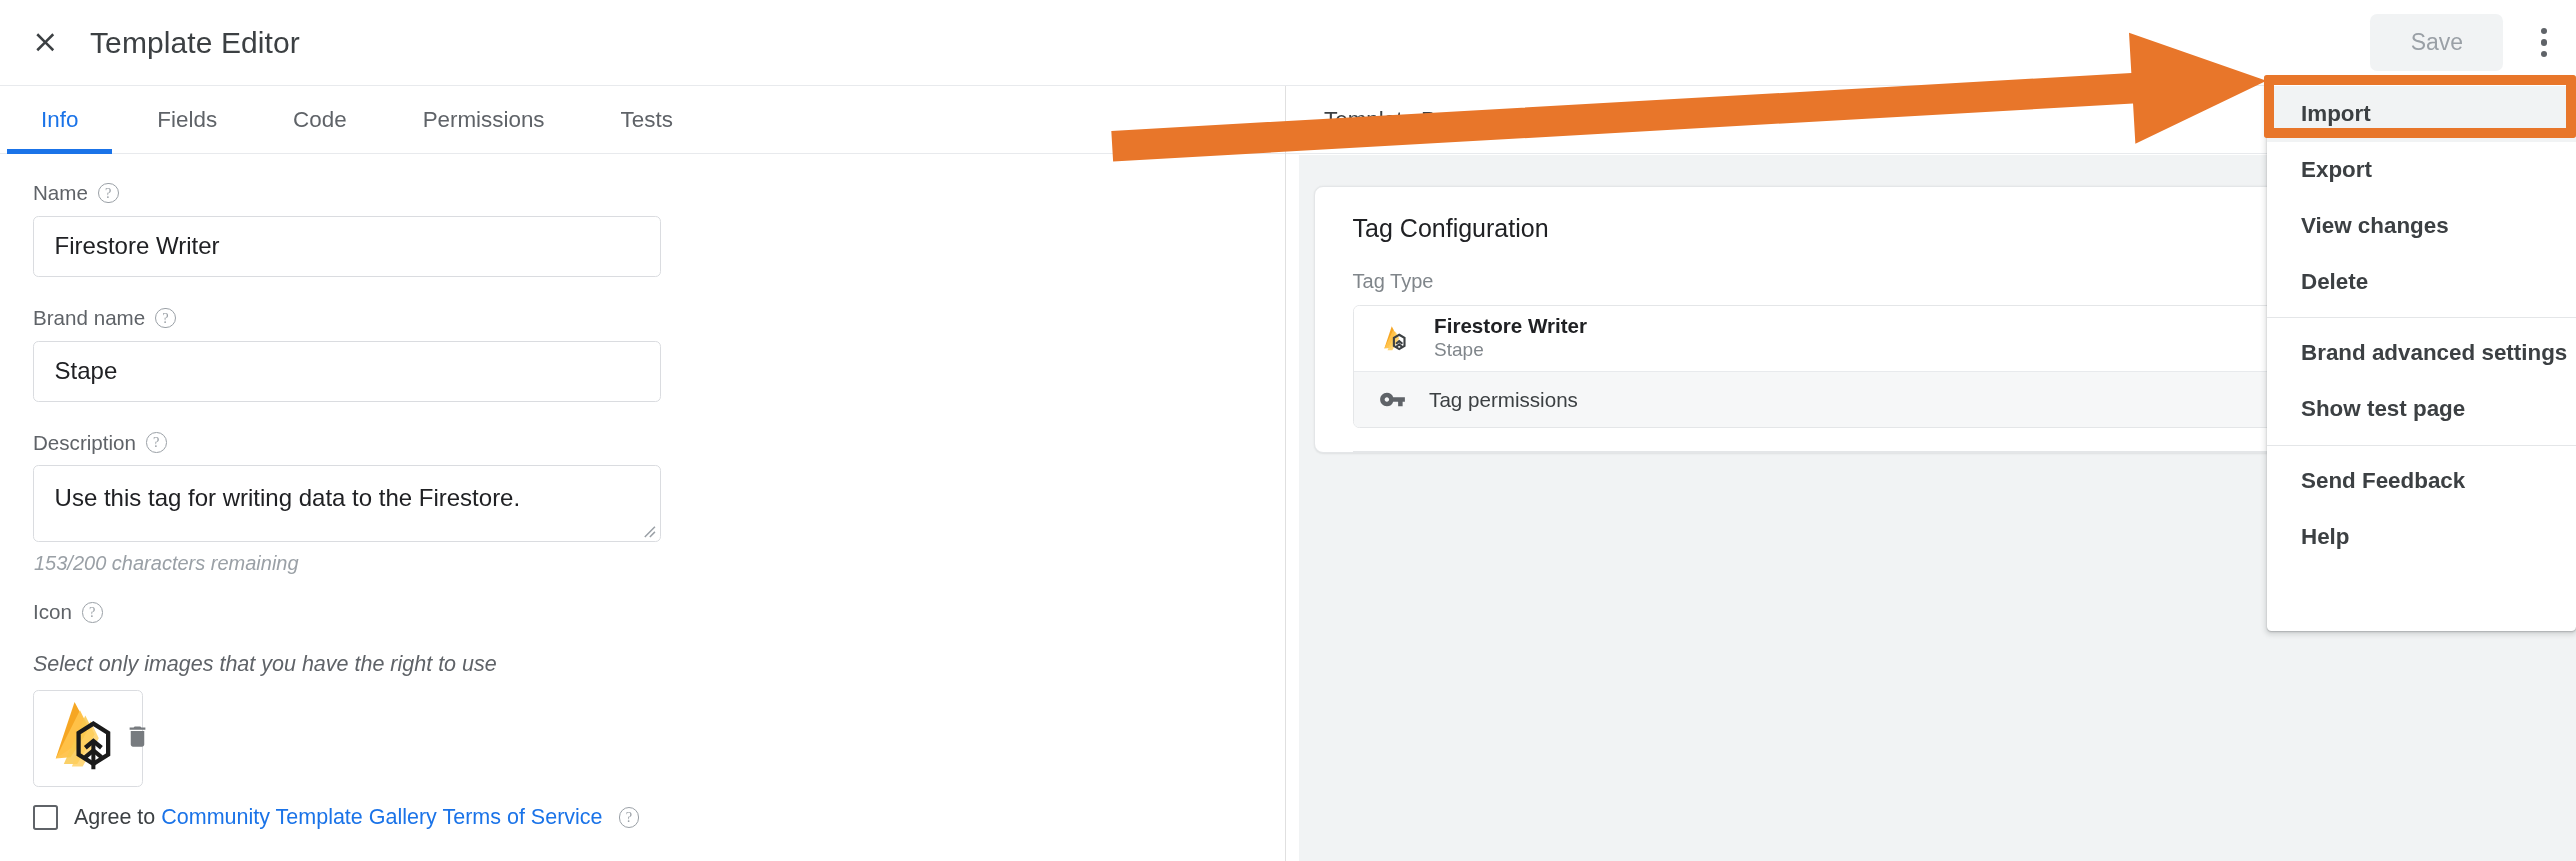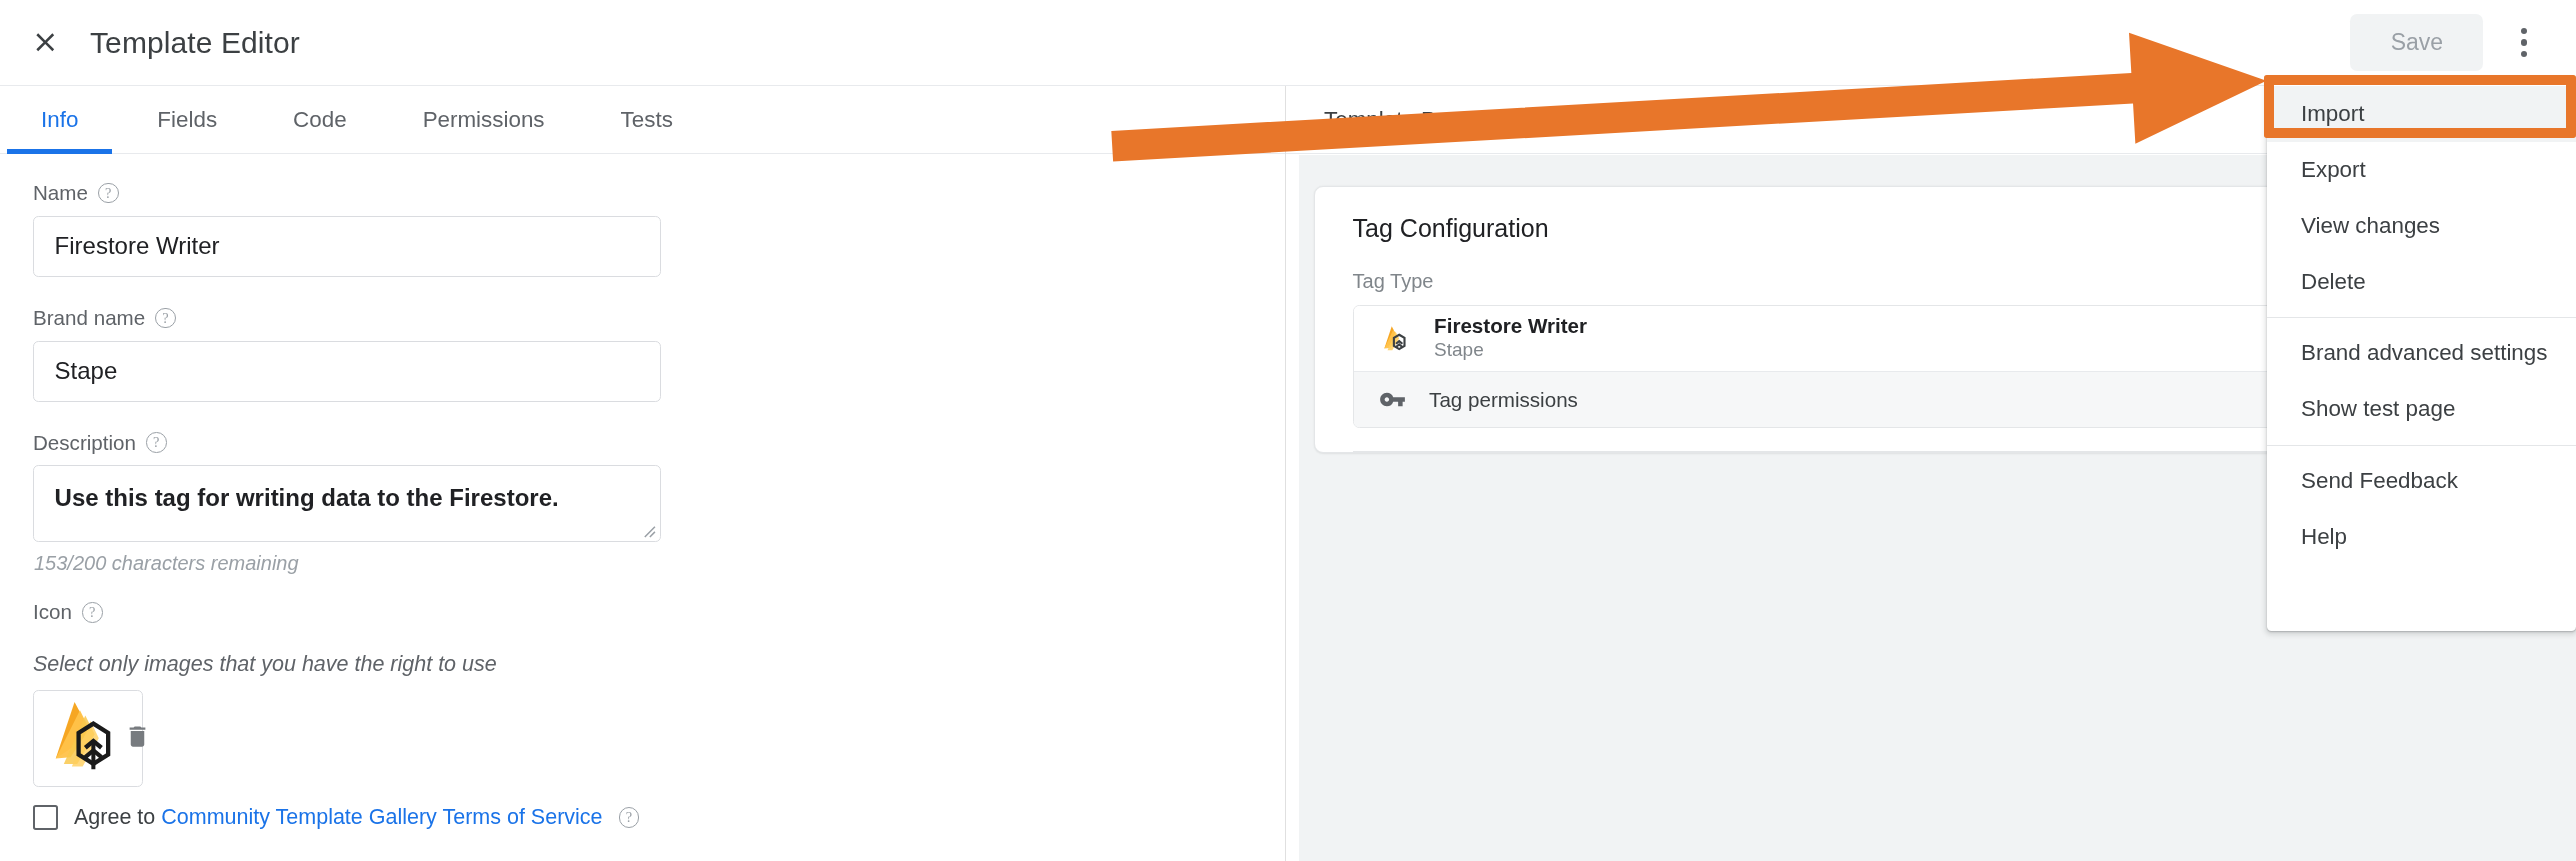--- a/index.html
+++ b/index.html
@@ -21,21 +21,21 @@
     width:50px; height:50px; margin-left:20px;
     display:flex; align-items:center; justify-content:center;
     border-radius:50%; cursor:pointer;
   }
   .close-btn svg { display:block; }
   .app-title {
     margin-left:20px; font-size:30px; color:#3c4043; font-weight:400;
     letter-spacing:0.1px;
   }
   .topbar-right {
-    margin-left:auto; display:flex; align-items:center; padding-right:24px;justify-content:center;
+    margin-left:auto; display:flex; align-items:center; padding-right:4px;justify-content:center;
   }
   .save-btn {
     min-width:133px; height:57px; border-radius:7.2px;
     background:#f1f3f4; color:#9aa0a6; font-size:23px;
     display:flex; align-items:center; justify-content:center;
     cursor:default; user-select:none;
   }
   .kebab {
     width:56px; height:56px; margin-left:12.6px;
     display:flex; flex-direction:column; align-items:center; justify-content:center;
@@ -92,21 +92,20 @@
     background:#fff; font-size:24px; color:#202124;
     padding:0 20.6px; display:flex; align-items:center;
     font-family:"Liberation Sans", sans-serif;
   }
   .textarea-wrap { position:relative; width:628px; }
   .textarea {
     width:628px; height:77px; border:0.9px solid #dadce0; border-radius:5.4px;
     background:#fff; font-size:24px; color:#202124;
     padding:15.2px 20.6px; font-family:"Liberation Sans", sans-serif;
     line-height:1.35;
-    font-weight:bold;
   }
   .resize-handle {
     position:absolute; right:4.5px; bottom:4.5px; width:15.2px; height:15.2px;
     pointer-events:none;
   }
   .char-count {
     font-size:20px; color:#9aa0a6; font-style:italic;
     margin-top:10px; margin-left:1px;
   }
   .icon-note {
@@ -178,21 +177,21 @@
 
   
   .menu {
     position:absolute; left:2267px; top:79px; width:309px; height:552px;
     background:#fff; border-radius:4.5px;
     box-shadow:0 1.8px 5.4px 1.8px rgba(60,64,67,.15), 0 0.9px 1.8px rgba(60,64,67,.3);
     padding:7.2px 0; z-index:40;
   }
   .menu-item {
     height:56px; display:flex; align-items:center; padding-left:34px;
-    font-size:22.4px; color:#3c4043; cursor:pointer;
+    font-size:22.4px; color:#3c4043; cursor:pointer;font-weight:bold;
   }
   .menu-item.highlight { background:#f1f3f4; }
   .menu-sep { height:0.9px; background:#e4e6e8; margin:7.2px 0; }
 
   
   .anno { position:absolute; left:0; top:0; width:2576px; height:861px;
           pointer-events:none; z-index:60; }
   .hl-box {
     position:absolute; left:2264px; top:75px; width:312px; height:63px;
     border:10px solid #E8762A; border-radius:2.7px; box-sizing:border-box;

